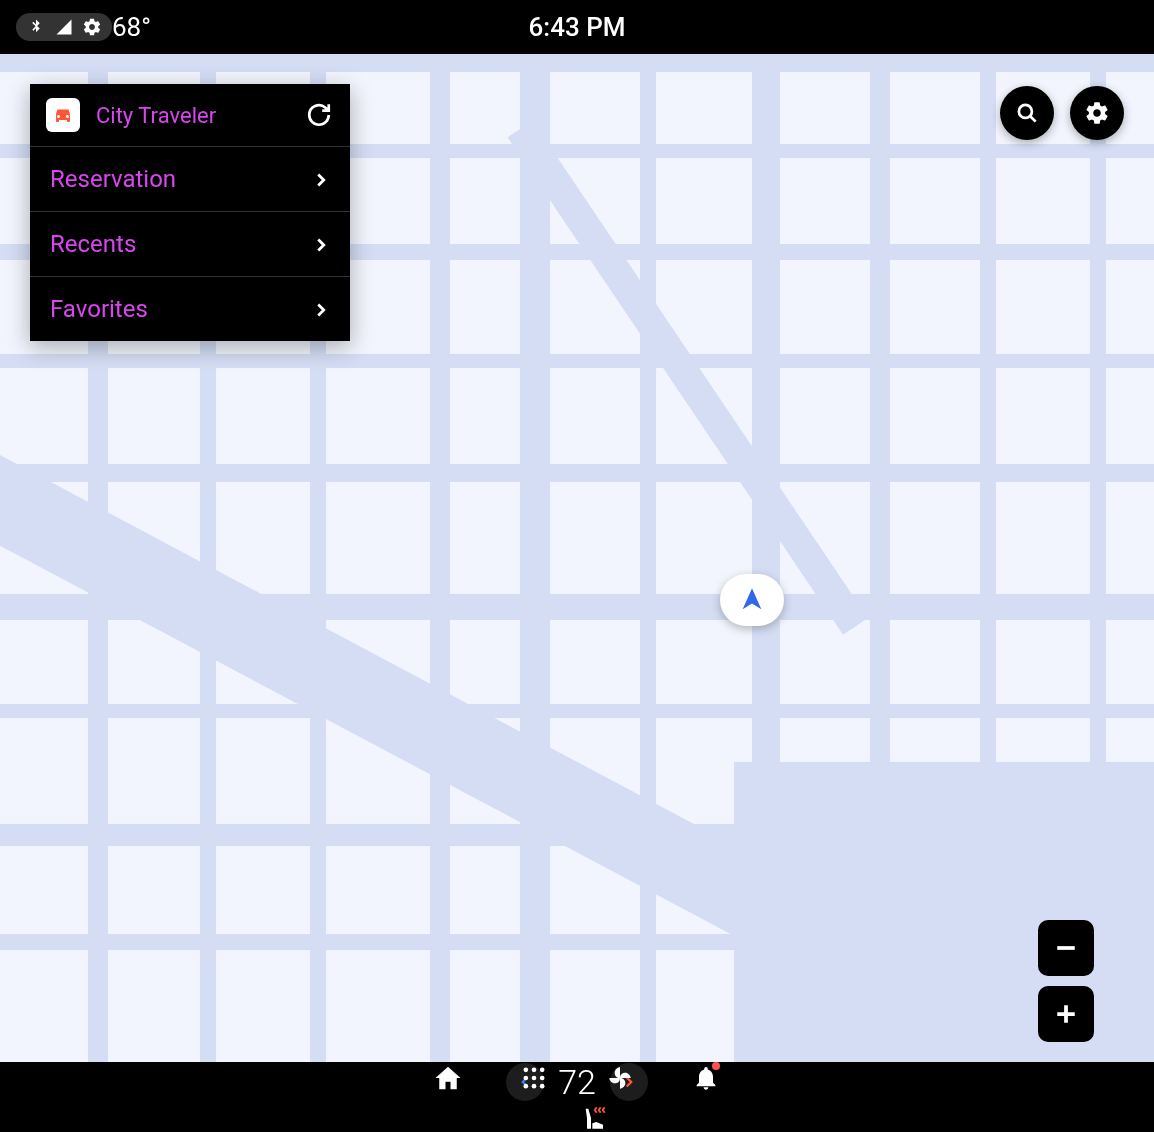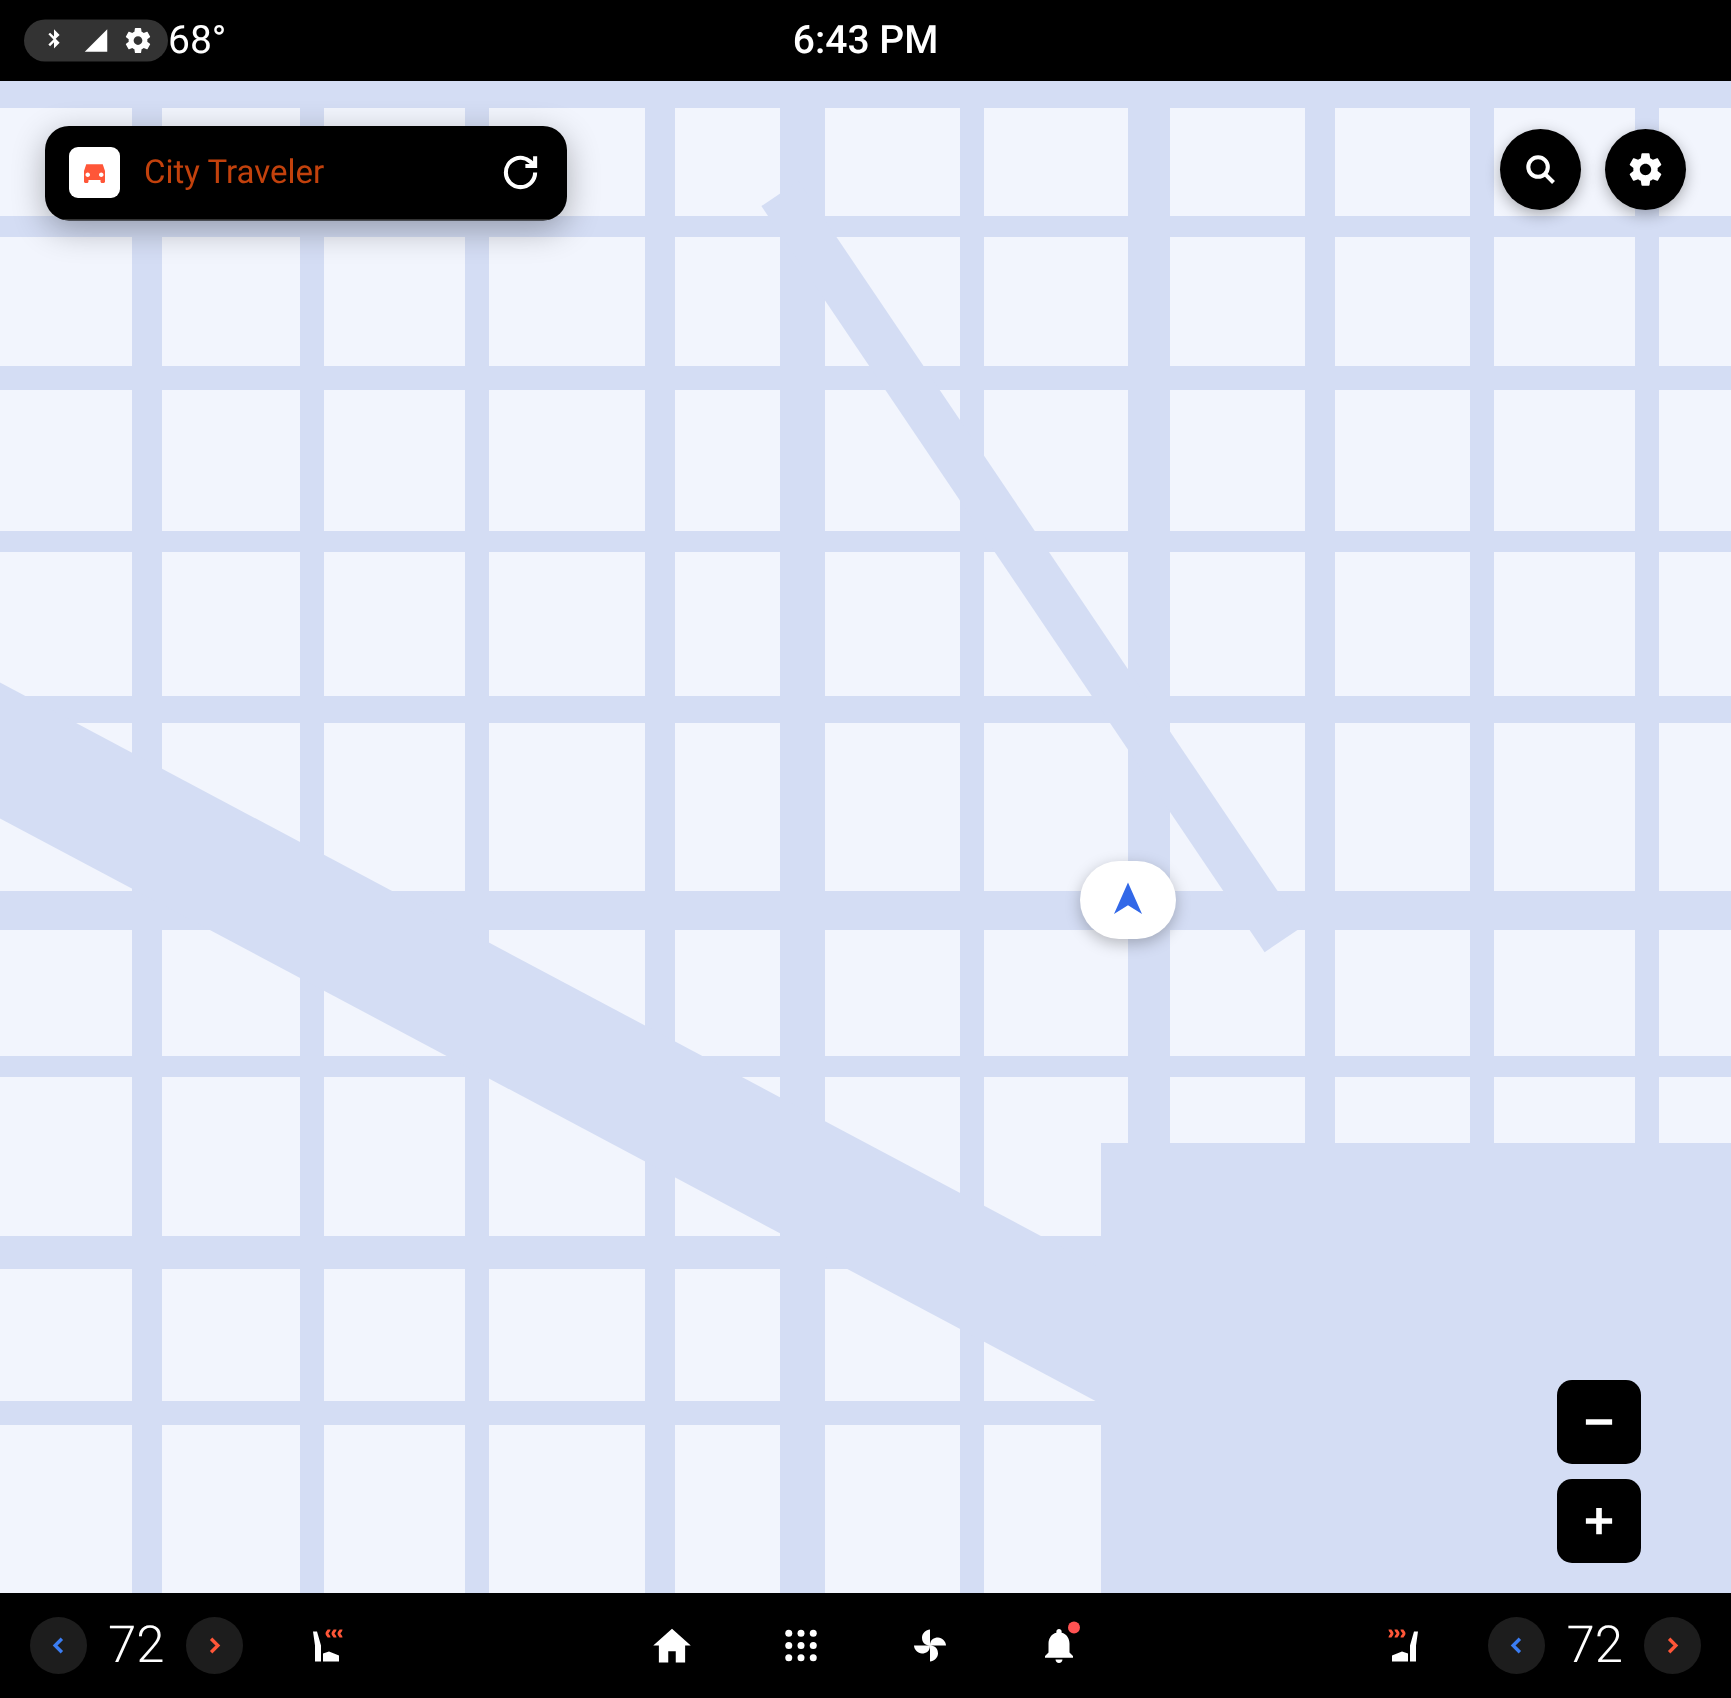--- a/index.html
+++ b/index.html
@@ -36,26 +36,26 @@
     }
     .map-bg { position: absolute; inset: 0; }
     .road { position: absolute; background: #d4ddf4; }
     .road-light { position: absolute; background: #f2f5fd; }
     
     
     .menu-panel {
       position: absolute;
       top: 30px;
       left: 30px;
-      width: 348px;
-      background: #000;
-      border-radius: 16px;
+      width: 320px;
+      background: #000;
+      border-radius: 0;
       box-shadow: 0 6px 22px rgba(0,0,0,0.3);
       overflow: hidden;
-      color: #c2410c;
+      color: #d946ef;
     }
     .menu-header {
       display: flex;
       align-items: center;
       padding: 14px 16px;
       border-bottom: 1px solid #333;
     }
     .app-icon {
       width: 34px; height: 34px;
       background: #fff;
@@ -119,20 +119,21 @@
     }
     
     
     .bottom-bar {
       height: 70px;
       background: #000;
       display: flex;
       align-items: center;
       padding: 0 20px;
       color: #fff;
+      flex-direction: column;
     }
     .climate-group { display: flex; align-items: center; gap: 8px; }
     .arrow-btn {
       width: 38px; height: 38px;
       background: #1d1d1d;
       border-radius: 50%;
       display: flex; align-items: center; justify-content: center;
       cursor: pointer;
     }
     .climate-temp { font-size: 34px; font-weight: 300; margin: 0 6px; }
@@ -213,20 +214,46 @@
       <div class="app-icon">
         <svg viewBox="0 0 24 24" width="24" height="24" fill="#ff5638">
             <path d="M5 11l1.5-4.5h11L19 11v7c0 .55-.45 1-1 1h-1c-.55 0-1-.45-1-1v-1H8v1c0 .55-.45 1-1 1H6c-.55 0-1-.45-1-1v-7zm2.5 4c.83 0 1.5-.67 1.5-1.5S8.33 12 7.5 12 6 12.67 6 13.5 6.67 15 7.5 15zm9 0c.83 0 1.5-.67 1.5-1.5s-.67-1.5-1.5-1.5-1.5.67-1.5 1.5.67 1.5 1.5 1.5z"></path>
           </svg>
       </div>
       <span class="app-title">City Traveler</span>
       <div class="refresh-btn">
         <svg viewBox="0 0 24 24" width="26" height="26" fill="none" stroke="#fff" stroke-width="2.5">
             <path d="M21 2v6h-6M3 12a9 9 0 0 1 15-6.7L21 8M21 12a9 9 0 0 1-9 9 9 9 0 0 1-9-9"></path>
           </svg>
+      </div>
+    </div>
+    <div class="menu-items">
+      <div class="menu-item">
+        <span class="menu-item-label">Reservation</span>
+        <span class="chevron">
+          <svg viewBox="0 0 24 24" width="22" height="22" fill="none" stroke="#fff" stroke-width="3">
+              <path d="M9 6l6 6-6 6"></path>
+            </svg>
+        </span>
+      </div>
+      <div class="menu-item">
+        <span class="menu-item-label">Recents</span>
+        <span class="chevron">
+          <svg viewBox="0 0 24 24" width="22" height="22" fill="none" stroke="#fff" stroke-width="3">
+              <path d="M9 6l6 6-6 6"></path>
+            </svg>
+        </span>
+      </div>
+      <div class="menu-item">
+        <span class="menu-item-label">Favorites</span>
+        <span class="chevron">
+          <svg viewBox="0 0 24 24" width="22" height="22" fill="none" stroke="#fff" stroke-width="3">
+              <path d="M9 6l6 6-6 6"></path>
+            </svg>
+        </span>
       </div>
     </div>
   </div>
 
   <div class="top-right-btns">
     <div class="circle-btn">
       <svg viewBox="0 0 24 24" width="26" height="26" fill="none" stroke="#fff" stroke-width="2.5">
           <circle cx="10.5" cy="10.5" r="6"></circle>
           <path d="M20 20l-5-5"></path>
         </svg>

